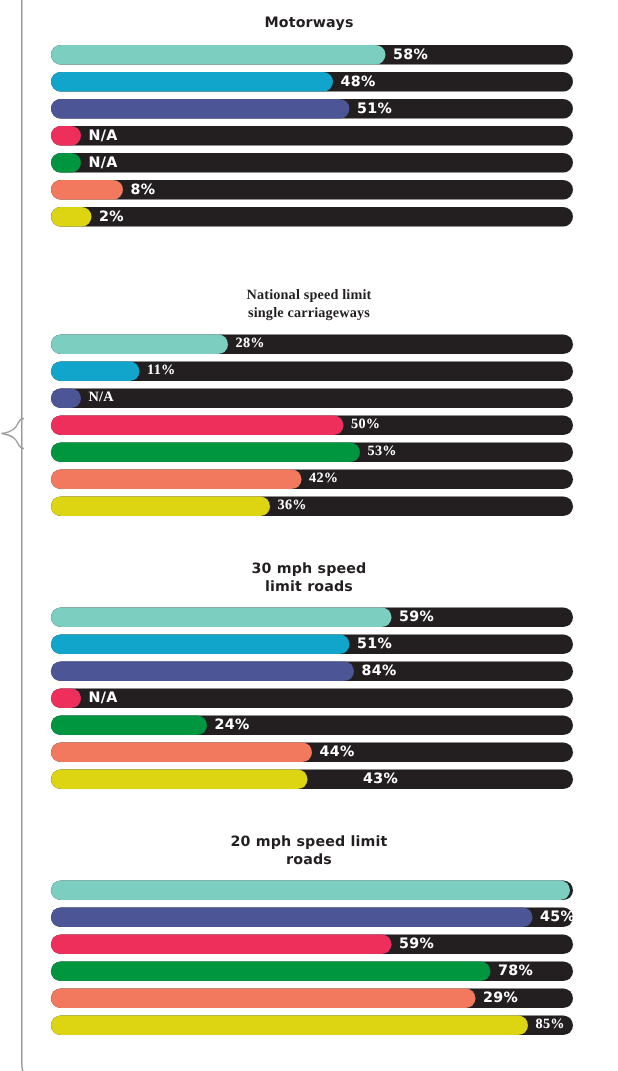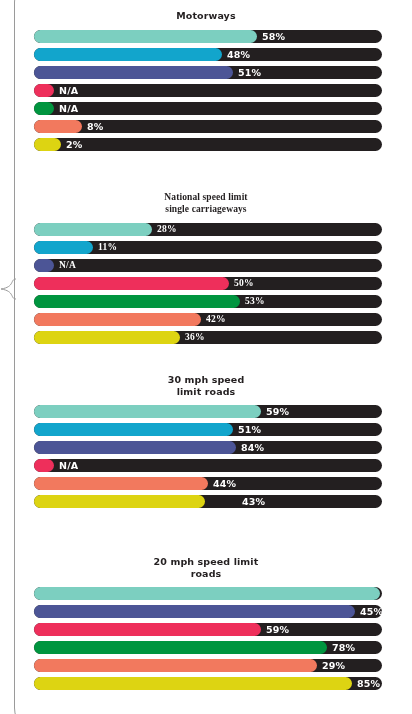--- a/index.html
+++ b/index.html
@@ -214,20 +214,25 @@
           <div class="fill" style="width: 202px; background: rgb(76, 85, 150);"></div>
           <div class="bar-label" style="left: 207px;">84%</div>
         </div>
         <div class="bar-row">
           <div class="track" style="background: rgb(35, 31, 32);"></div>
           <div class="fill" style="width: 20px; background: rgb(238, 47, 91);"></div>
           <div class="bar-label" style="left: 25px;">N/A</div>
         </div>
         <div class="bar-row">
           <div class="track" style="background: rgb(35, 31, 32);"></div>
+          <div class="fill" style="width: 104px; background: rgb(0, 149, 63);"></div>
+          <div class="bar-label" style="left: 109px;">24%</div>
+        </div>
+        <div class="bar-row">
+          <div class="track" style="background: rgb(35, 31, 32);"></div>
           <div class="fill" style="width: 174px; background: rgb(242, 121, 94);"></div>
           <div class="bar-label" style="left: 179px;">44%</div>
         </div>
         <div class="bar-row">
           <div class="track" style="background: rgb(35, 31, 32);"></div>
           <div class="fill" style="width: 171px; background: rgb(221, 212, 18);"></div>
           <div class="bar-label" style="left: 176px; margin-left: 32px;">43%</div>
         </div>
       </div>
     </div>
@@ -256,17 +261,17 @@
           <div class="bar-label" style="left: 298px;">78%</div>
         </div>
         <div class="bar-row">
           <div class="track" style="background: rgb(35, 31, 32);"></div>
           <div class="fill" style="width: 283px; background: rgb(242, 121, 94);"></div>
           <div class="bar-label" style="left: 288px;">29%</div>
         </div>
         <div class="bar-row">
           <div class="track" style="background: rgb(35, 31, 32);"></div>
           <div class="fill" style="width: 318px; background: rgb(221, 212, 18);"></div>
-          <div class="bar-label" style="left: 323px;">85%</div>
+          <div class="bar-label" style="left: 323px; font-family: Liberation Serif, serif;">85%</div>
         </div>
       </div>
     </div>
   </div>
 
 </body></html>

